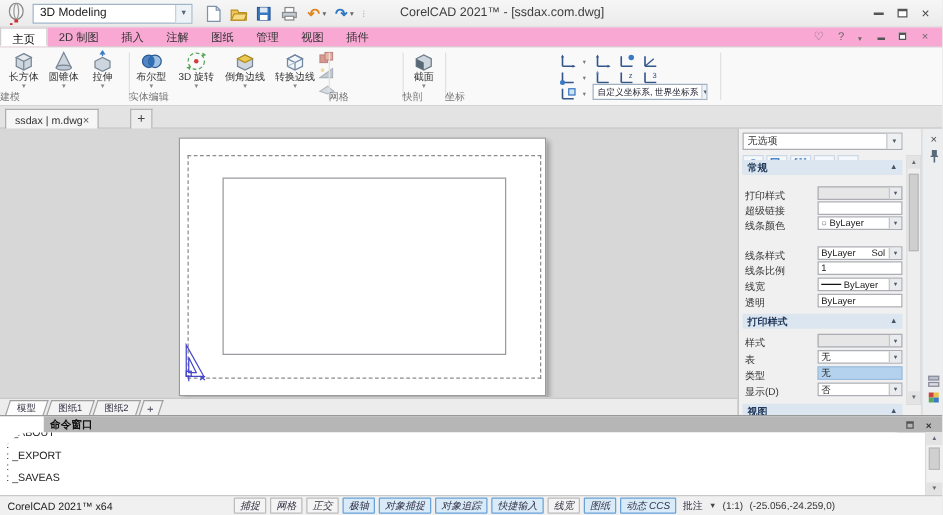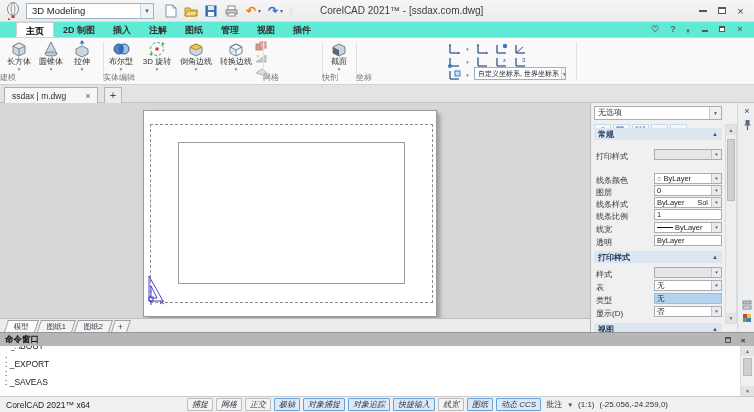--- a/index.html
+++ b/index.html
@@ -12,21 +12,21 @@
 .wscombo{position:absolute;left:26px;top:3px;width:128px;height:16px;background:#fff;border:1px solid #9fb4c8;font-size:9.5px;line-height:14px;padding:0 16px 0 5px;color:#222;}
 .wscombo .cbtn{position:absolute;right:0;top:0;bottom:0;width:13px;background:#eef3f8;border-left:1px solid #c4d2de;text-align:center;font-size:6px;line-height:14px;color:#567;}
 .qbtn{position:absolute;top:2px;width:18px;height:17px;display:flex;align-items:center;justify-content:center;}
 .qarrow{position:absolute;top:7px;width:8px;font-size:6px;color:#666;}
 .wtitle{position:absolute;left:320px;top:5px;font-size:10px;color:#3c3c3c;white-space:nowrap;}
 .wbtn{position:absolute;top:3px;width:17px;height:15px;display:flex;align-items:center;justify-content:center;color:#444;font-size:11px;}
 .restore-glyph{display:inline-block;width:8px;height:7px;border:1px solid #555;border-top:2px solid #555;background:#fff;}
 .min-glyph{display:inline-block;width:8px;height:0;border-bottom:2px solid #555;}
 
 
-.tabrow{position:relative;height:16px;background:#5eead4;border-bottom:1px solid #d2d2d2;display:flex;padding-left:16px;font-weight:bold;}
+.tabrow{position:relative;height:16px;background:#f9a8d4;border-bottom:1px solid #d2d2d2;display:flex;padding-left:0;}
 .rtab{padding:2px 9px 1px;font-size:9px;color:#333;white-space:nowrap;}
 .rtab.active{background:#fff;border:1px solid #cfcfcf;border-bottom:1px solid #fff;color:#000;}
 .tr-ico{position:absolute;top:2px;width:14px;text-align:center;font-size:9px;color:#666;}
 
 
 .ribbon{position:relative;height:47px;background:#f9f9f9;border-bottom:1px solid #d3d3d3;}
 .grp{position:absolute;top:0;height:46px;}
 .grp-label{position:absolute;bottom:1px;left:0;right:0;text-align:left;font-size:8px;color:#777;}
 .sep{position:absolute;top:4px;height:38px;width:1px;background:#e1e1e1;}
 .rbtn{position:absolute;top:1px;display:flex;flex-direction:column;align-items:center;cursor:default;}
@@ -34,21 +34,21 @@
 .rbtn .lb{font-size:8px;line-height:8px;color:#333;white-space:nowrap;}
 .rbtn .ar{font-size:5px;line-height:5px;color:#888;margin-top:1px;}
 .fadecol{position:absolute;display:flex;flex-direction:column;gap:1px;opacity:.55;}
 .axbtn{position:absolute;width:17px;height:13px;display:flex;align-items:center;justify-content:center;}
 .axdrop{position:absolute;width:7px;font-size:5px;color:#777;text-align:center;}
 .ccombo{position:absolute;height:13px;background:#fff;border:1px solid #a0b0c0;font-size:7px;display:flex;align-items:center;gap:2px;padding:0 1px;color:#223;white-space:nowrap;overflow:hidden;}
 .ccombo .cbtn2{margin-left:auto;width:10px;height:100%;background:#eef3f8;border-left:1px solid #c4d2de;font-size:5px;display:flex;align-items:center;justify-content:center;color:#567;}
 
 
 .doctabs{position:relative;height:18px;background:#e3e3e3;border-bottom:1px solid #c2c2c2;}
-.dtab{position:absolute;left:4px;top:2px;height:16px;background:#f6f6f6;border:1px solid #aeaeae;border-bottom:none;padding:0 7px;font-size:8.5px;display:flex;align-items:center;gap:19px;color:#333;}
+.dtab{position:absolute;left:4px;top:2px;height:16px;background:#f6f6f6;border:1px solid #aeaeae;border-bottom:none;padding:0 7px;font-size:8.5px;display:flex;align-items:center;gap:0;color:#333;}
 .dtab .x{color:#555;font-size:9px;}
 .dplus{position:absolute;left:104px;top:2px;width:18px;height:16px;background:#ededed;border:1px solid #b5b5b5;border-bottom:none;text-align:center;line-height:14px;font-size:11px;color:#444;}
 
 
 .main{position:relative;height:229px;}
 .canvas{position:absolute;left:0;top:0;width:590px;height:215px;background:#d7d7d7;overflow:hidden;}
 .paper{position:absolute;left:143px;top:7px;width:294px;height:207px;background:#fff;border:1px solid #9a9a9a;box-shadow:3px 3px 4px rgba(0,0,0,.28);}
 .margins{position:absolute;left:6px;top:13px;width:283px;height:179px;border:1px dashed #8c8c8c;}
 .drawrect{position:absolute;left:34px;top:31px;width:227px;height:142px;border:1px solid #9a9aa0;}
 
@@ -76,21 +76,21 @@
 
 
 .sheetbar{position:absolute;left:0;top:215px;width:590px;height:14px;background:#ececec;border-top:1px solid #bdbdbd;display:flex;align-items:flex-end;padding-left:6px;gap:2px;}
 .stab{height:12px;border:1px solid #9f9f9f;border-bottom:none;background:#f3f3f3;transform:skewX(-18deg);padding:0 7px;display:flex;align-items:center;}
 .stab span{transform:skewX(18deg);font-size:7.5px;color:#334;}
 .stab.active{background:#fdfdfd;}
 .saddtab{height:12px;width:16px;border:1px solid #9f9f9f;border-bottom:none;background:#f3f3f3;transform:skewX(-18deg);display:flex;align-items:center;justify-content:center;}
 .saddtab span{transform:skewX(18deg);font-size:9px;color:#445;}
 
 
-.cmd{position:relative;height:64px;border-top:1px solid #999;background:#fff;}
+.cmd{position:relative;height:64px;border-top:1px solid #999;background:#fff;padding-left:35px;}
 .cmdhead{position:relative;height:13px;background:#b6b6b6;display:flex;align-items:center;padding:0 5px;font-size:8.5px;font-weight:bold;color:#101010;}
 .cmdhead .hic{position:absolute;top:2px;display:flex;align-items:center;justify-content:center;width:12px;height:10px;color:#333;font-size:8px;}
 .cmdbody{position:absolute;left:0;top:13px;right:14px;bottom:0;background:#fff;overflow:hidden;padding:0 5px;font-size:8.5px;line-height:9px;color:#222;border-radius:25px;}
 .cline{white-space:pre;}
 .cmdscroll{position:absolute;right:0;top:13px;bottom:0;width:14px;background:#f0f0f0;border-left:1px solid #dcdcdc;}
 .cmdscroll .up,.cmdscroll .dn{position:absolute;left:0;width:100%;height:10px;text-align:center;font-size:5px;line-height:10px;color:#667;background:#e3e3e3;}
 .cmdscroll .up{top:0}.cmdscroll .dn{bottom:0}
 .cmdscroll .thumb{position:absolute;left:2px;width:9px;top:12px;height:18px;background:#d0d0d0;border:1px solid #bbb;}
 
 
@@ -463,32 +463,31 @@
         <span>常规</span>
         <span class="col">▲</span>
       </div>
       <div class="prow" style="top:46px">
         <span class="plabel">打印样式</span>
         <div class="pfield dis">
             <span></span>
             <span class="cbtn">▼</span>
           </div>
       </div>
+      <div class="prow" style="top:58px">
+        <span class="plabel">超级链接</span>
+        <div class="pfield">
+            <span></span>
+          </div>
+      </div>
       <div class="prow" style="top:70px">
         <span class="plabel">线条颜色</span>
         <div class="pfield">
             <span style="color:#555;margin-right:2px">○</span>
             <span>ByLayer</span>
-            <span class="cbtn">▼</span>
-          </div>
-      </div>
-      <div class="prow" style="top:82px">
-        <span class="plabel">图层</span>
-        <div class="pfield">
-            <span>0</span>
             <span class="cbtn">▼</span>
           </div>
       </div>
       <div class="prow" style="top:94px">
         <span class="plabel">线条样式</span>
         <div class="pfield">
             <span>ByLayer</span>
             <span class="sfx">Sol</span>
             <span class="cbtn">▼</span>
           </div>

